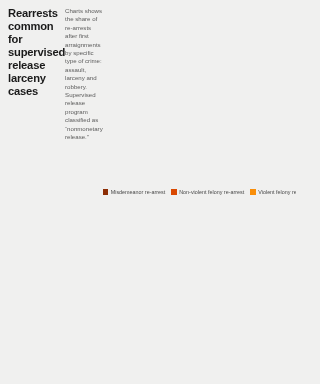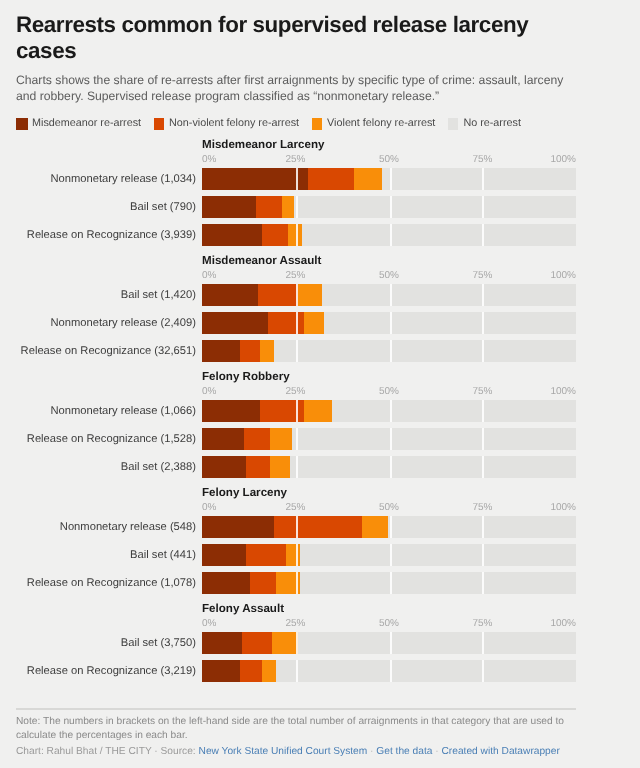--- a/index.html
+++ b/index.html
@@ -13,21 +13,21 @@
     font-family: "Liberation Sans", sans-serif;
     color: #2b2b2b;
     overflow: hidden;
   }
   .page {
     width: 296px;
     height: 384px;
     box-sizing: border-box;
     padding: 7px 8px 4px 8px;
     display: flex;
-    flex-direction: column;
+    flex-direction: row;
     position: relative;
   }
   .title {
     font-size: 11.2px;
     font-weight: bold;
     line-height: 13px;
     letter-spacing: -0.2px;
     color: #1a1a1a;
     margin-bottom: 4px;
   }

